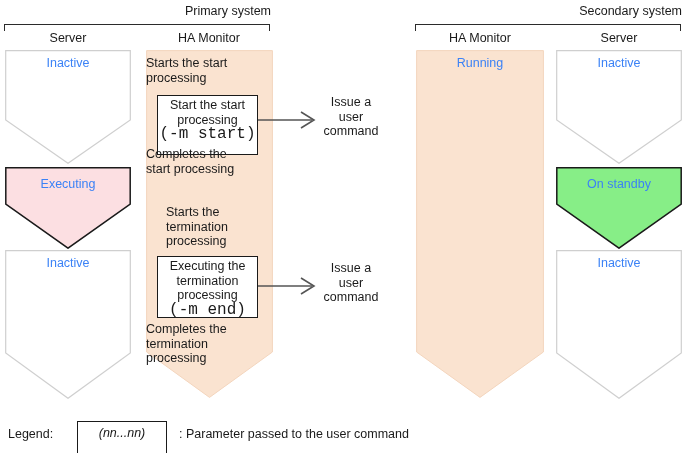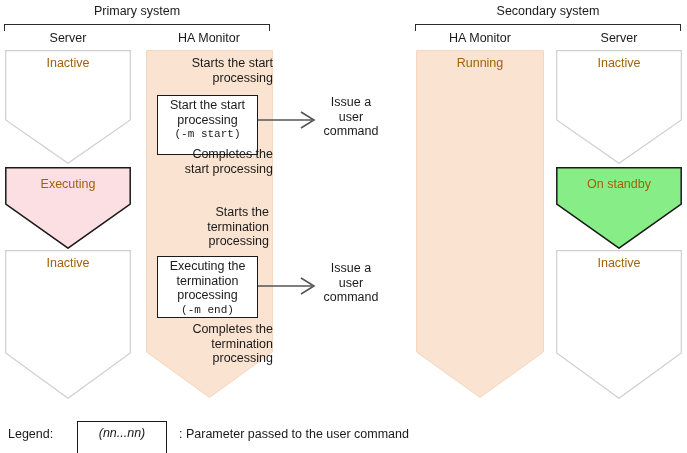--- a/index.html
+++ b/index.html
@@ -12,21 +12,21 @@
     overflow:hidden;
   }
   #stage{position:absolute;left:0;top:0;width:687px;height:453px;}
 
   
   .abs{position:absolute;}
 
   
   .group-title{
     font-size:12.5px;
-    text-align:center;
+    text-align:right;
     white-space:nowrap;
     color:#1a1a1a;
   }
   .col-title{
     font-size:12.5px;
     text-align:center;
     white-space:nowrap;
     color:#1a1a1a;
   }
 
@@ -41,49 +41,49 @@
 
   
   .shape-wrap{position:absolute;}
   .shape-wrap svg{display:block;}
   .shape-label{
     position:absolute;
     left:0;right:0;
     text-align:center;
     font-size:12.5px;
     white-space:nowrap;
-    color:#a16207;
+    color:#3b82f6;
     pointer-events:none;
   }
 
   
   .lane-text{
     position:absolute;
-    text-align:right;
+    text-align:left;
     font-size:12.5px;
     line-height:14.5px;
     color:#1a1a1a;
     white-space:pre-line;
   }
 
   
   .cmd-box{
     position:absolute;
     border:1.3px solid #1a1a1a;
     background:#ffffff;
     box-sizing:border-box;
     text-align:center;
     font-size:12.5px;
     line-height:14.5px;
     color:#1a1a1a;
     padding-top:2px;
   }
   .cmd-box .mono{
     font-family:"Liberation Mono","DejaVu Sans Mono",monospace;
-    font-size:11px;
+    font-size:16px;
     letter-spacing:0px;
     color:#1a1a1a;
     display:block;
   }
   .cmd-line{display:block;}
 
   
   .arrow-svg{position:absolute;}
 
   .side-text{

